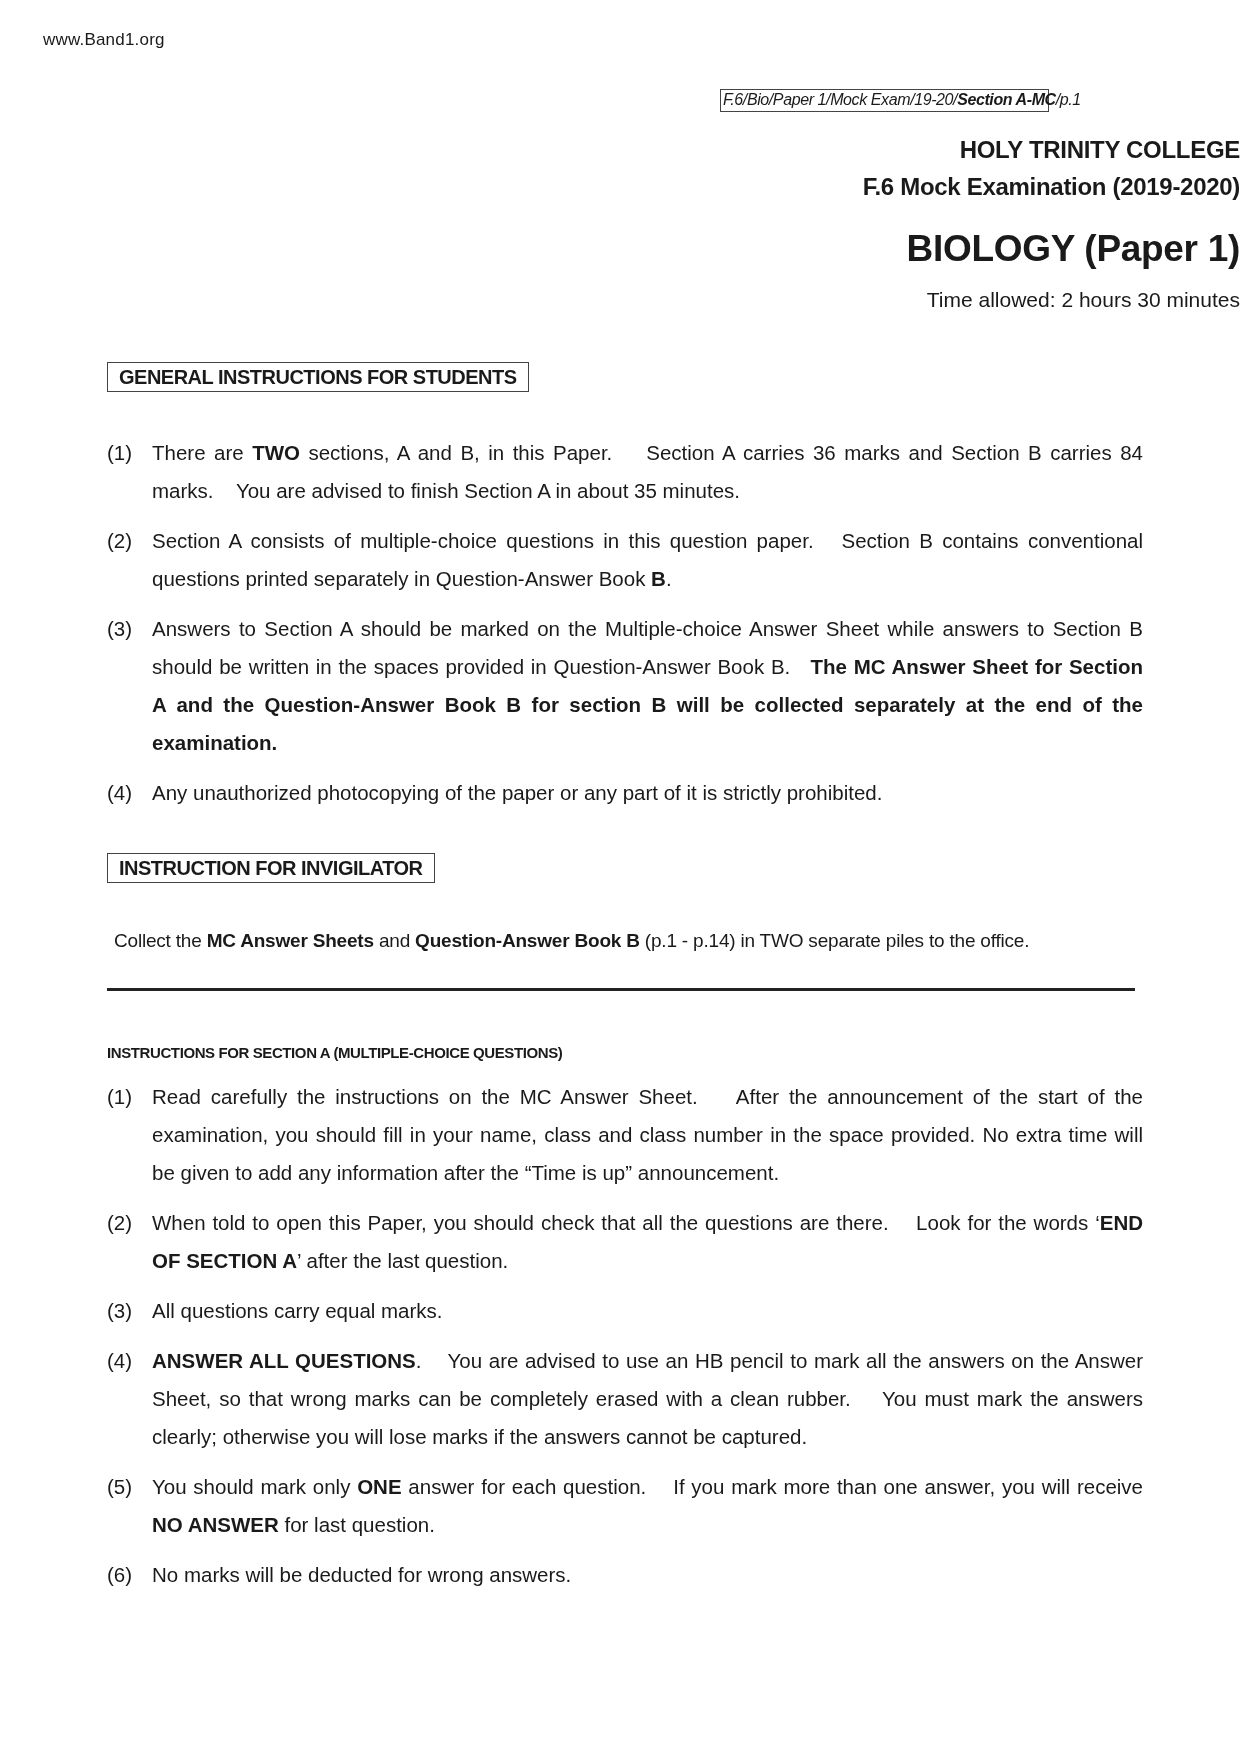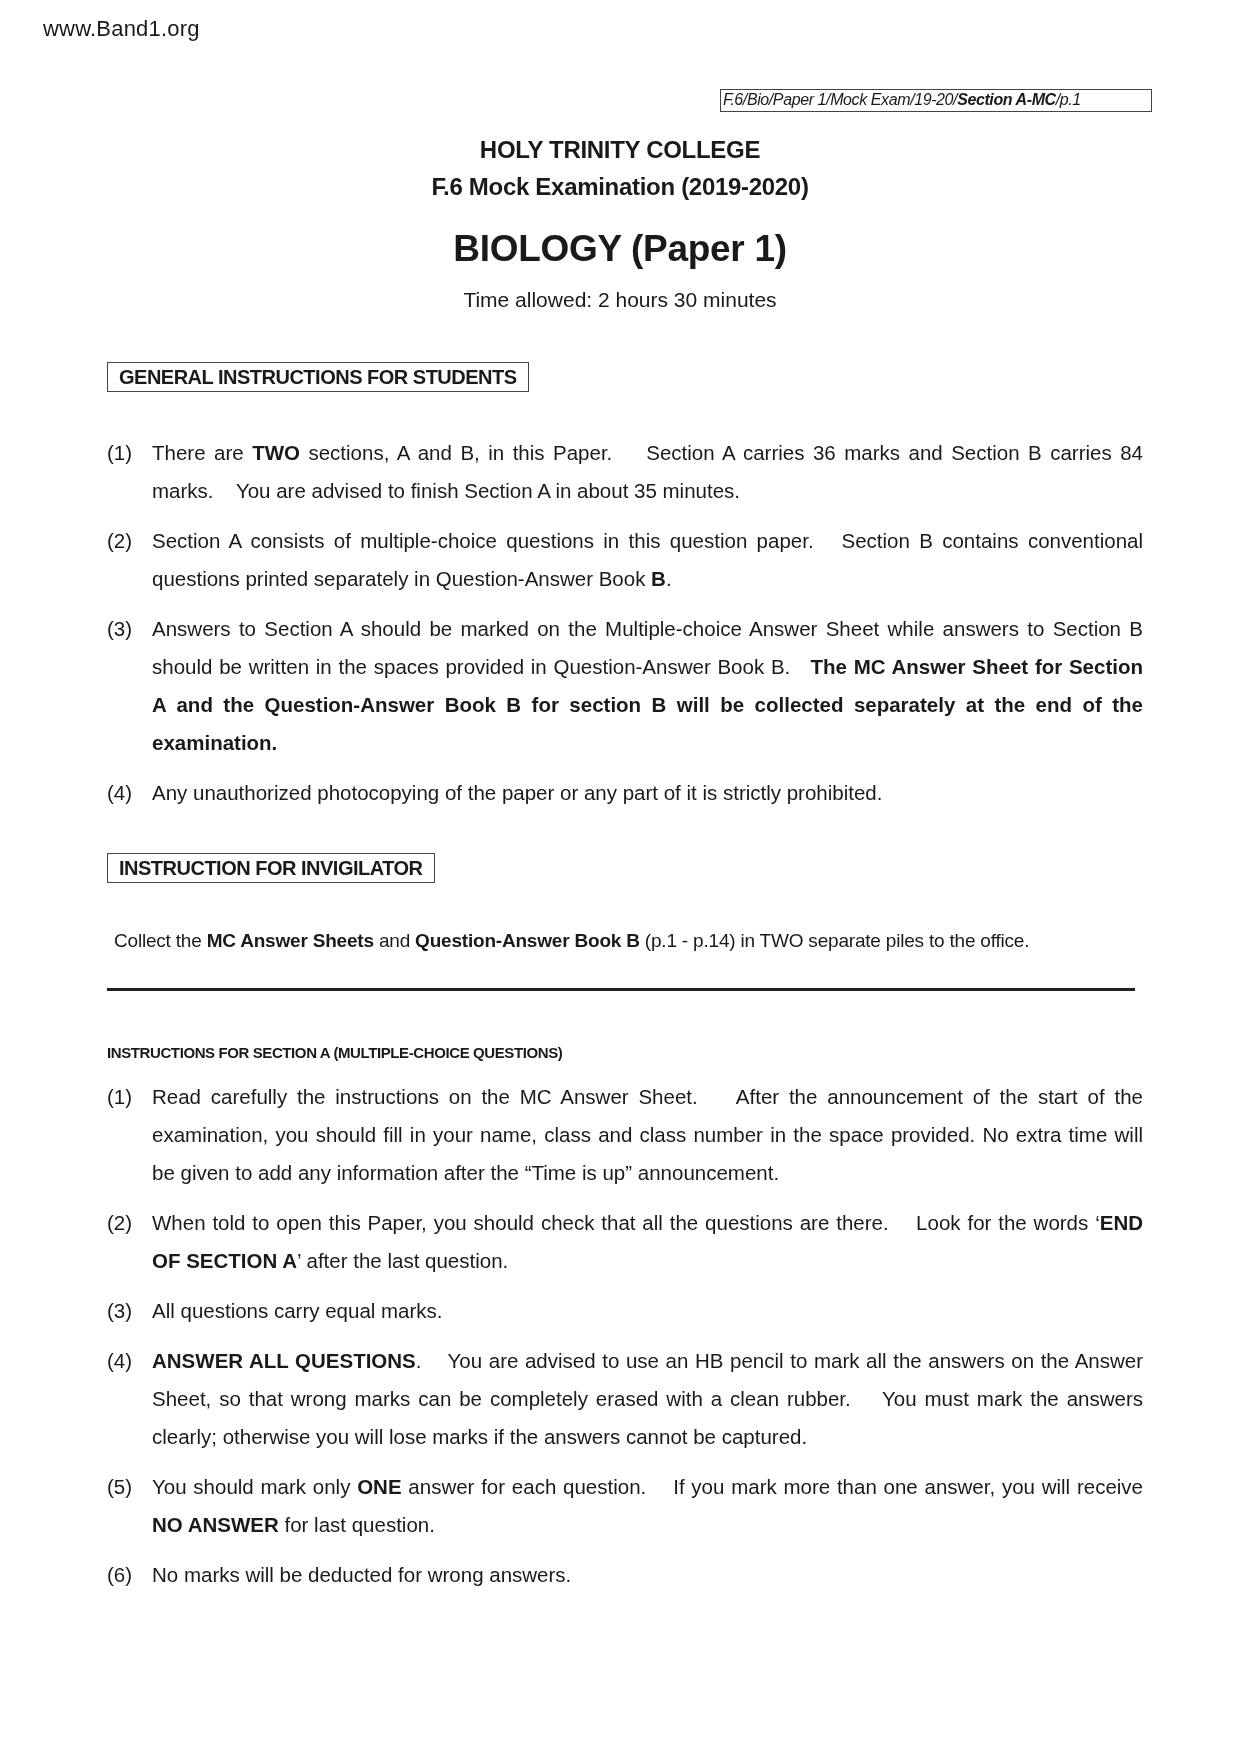--- a/index.html
+++ b/index.html
@@ -2,29 +2,29 @@
 <html><head>
   <meta charset="utf-8">
   <style>
     html, body { margin: 0; padding: 0; background: #ffffff; }
     body {
       width: 1240px; height: 1754px; position: relative; overflow: hidden;
       font-family: "Liberation Sans", "DejaVu Sans", sans-serif;
       color: #1a1a1a;
     }
     .abs { position: absolute; }
-    .site { left: 43px; top: 16px; font-size: 22px; letter-spacing: 0.2px; }
+    .site { left: 43px; top: 30px; font-size: 17px; letter-spacing: 0.2px; }
     .ref {
-      left: 720px; top: 89px; width: 432px; height: 23px;
+      left: 720px; top: 89px; width: 329px; height: 23px;
       border: 1.5px solid #444; box-sizing: border-box;
       font-size: 16px; font-style: italic; line-height: 20px; padding-left: 2px;
       white-space: nowrap; letter-spacing: -0.4px;
     }
     .ref b { font-weight: bold; }
-    .center { left: 0; width: 1240px; text-align: center; }
+    .center { left: 0; width: 1240px; text-align: right; }
     .school { top: 136px; font-size: 24px; font-weight: bold; letter-spacing: -0.3px; }
     .exam { top: 173px; font-size: 24px; font-weight: bold; letter-spacing: -0.3px; }
     .subject { top: 228px; font-size: 37px; font-weight: bold; letter-spacing: -0.3px; }
     .time { top: 288px; font-size: 21px; }
     .boxhead {
       border: 1.5px solid #444; font-weight: bold; font-size: 20px;
       padding: 1px 11px; letter-spacing: -0.5px; line-height: 26px; white-space: nowrap;
     }
     .h-general { left: 107px; top: 362px; }
     .h-invig { left: 107px; top: 853px; }

